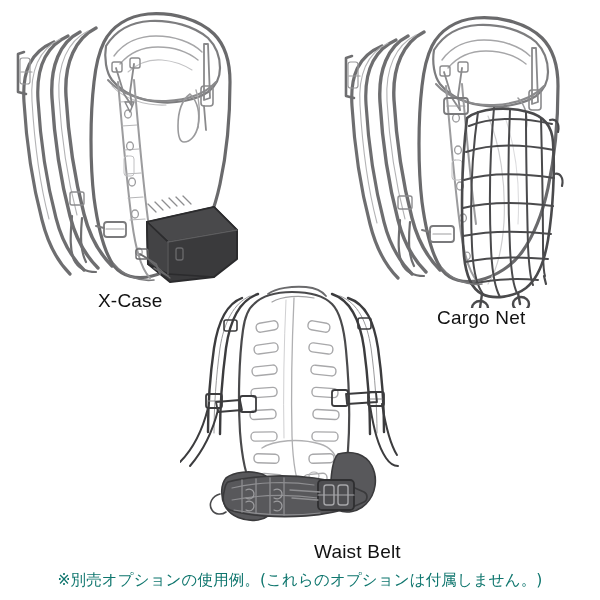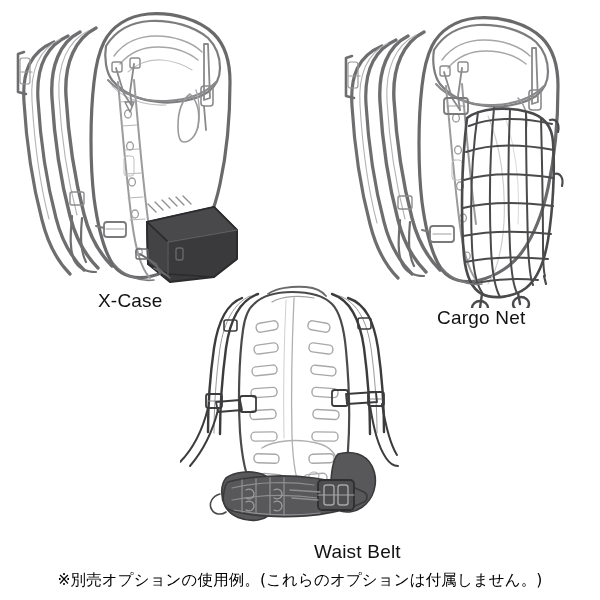--- a/index.html
+++ b/index.html
@@ -420,15 +420,15 @@
 
         <path d="M110 208 L140 210" stroke="#8e8e91" stroke-width="1.4"></path>
         <path d="M112 216 L138 218" stroke="#8e8e91" stroke-width="1.4"></path>
 
         <path d="M40 212 C32 214 28 222 32 228 C35 233 42 233 46 230" stroke="#4a4a4c" stroke-width="1.6"></path>
       </g>
     </svg>
   </div>
   <div class="fig-label" id="label-waistbelt">Waist Belt</div>
 
-  <div id="caption" style="color: #000000;">※別売オプションの使用例。(これらのオプションは付属しません。)</div>
+  <div id="caption" style="color: #0f766e;">※別売オプションの使用例。(これらのオプションは付属しません。)</div>
 
 </div>
 
 </body></html>

